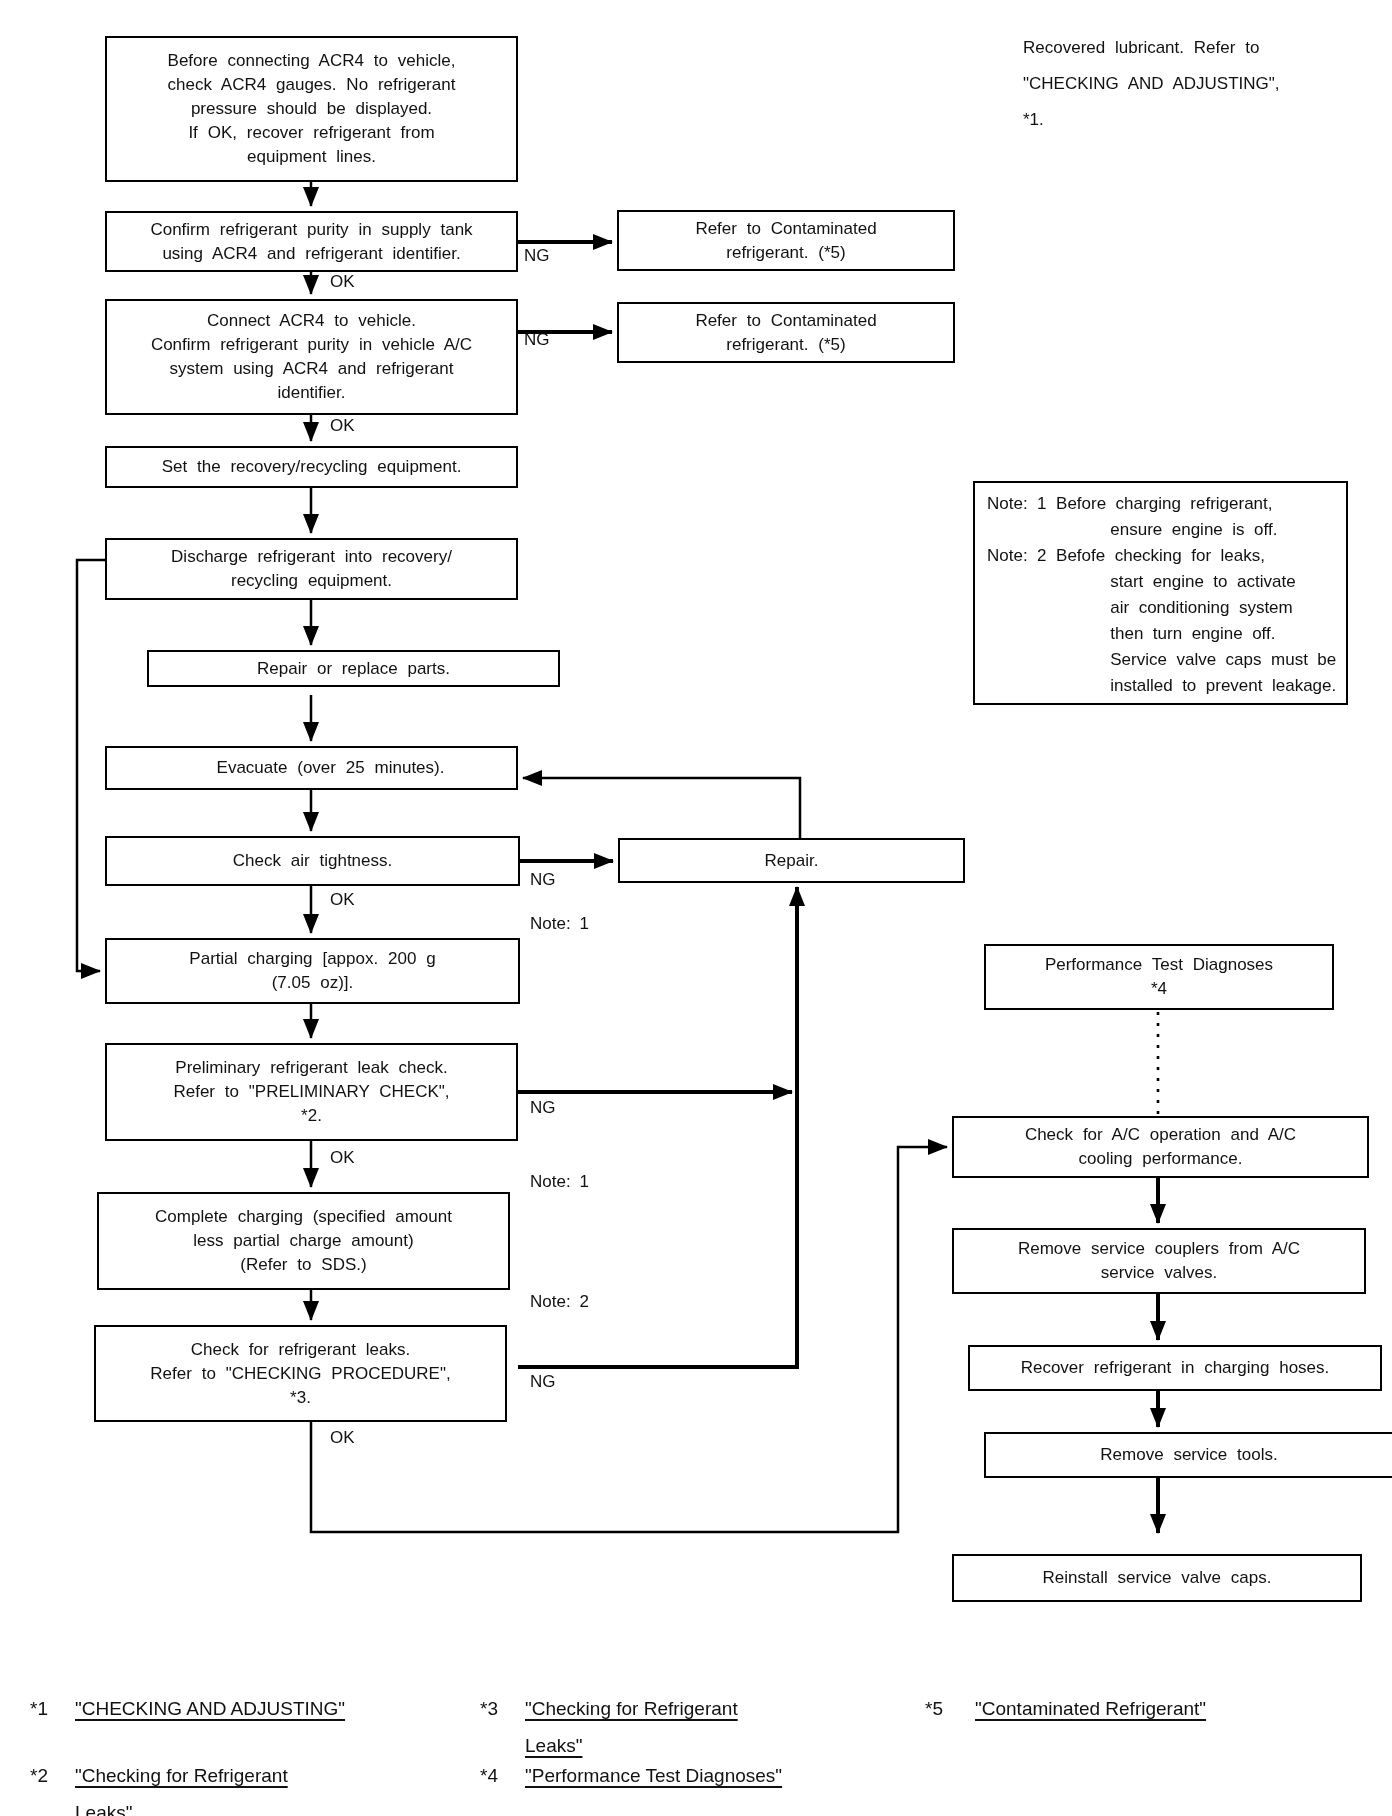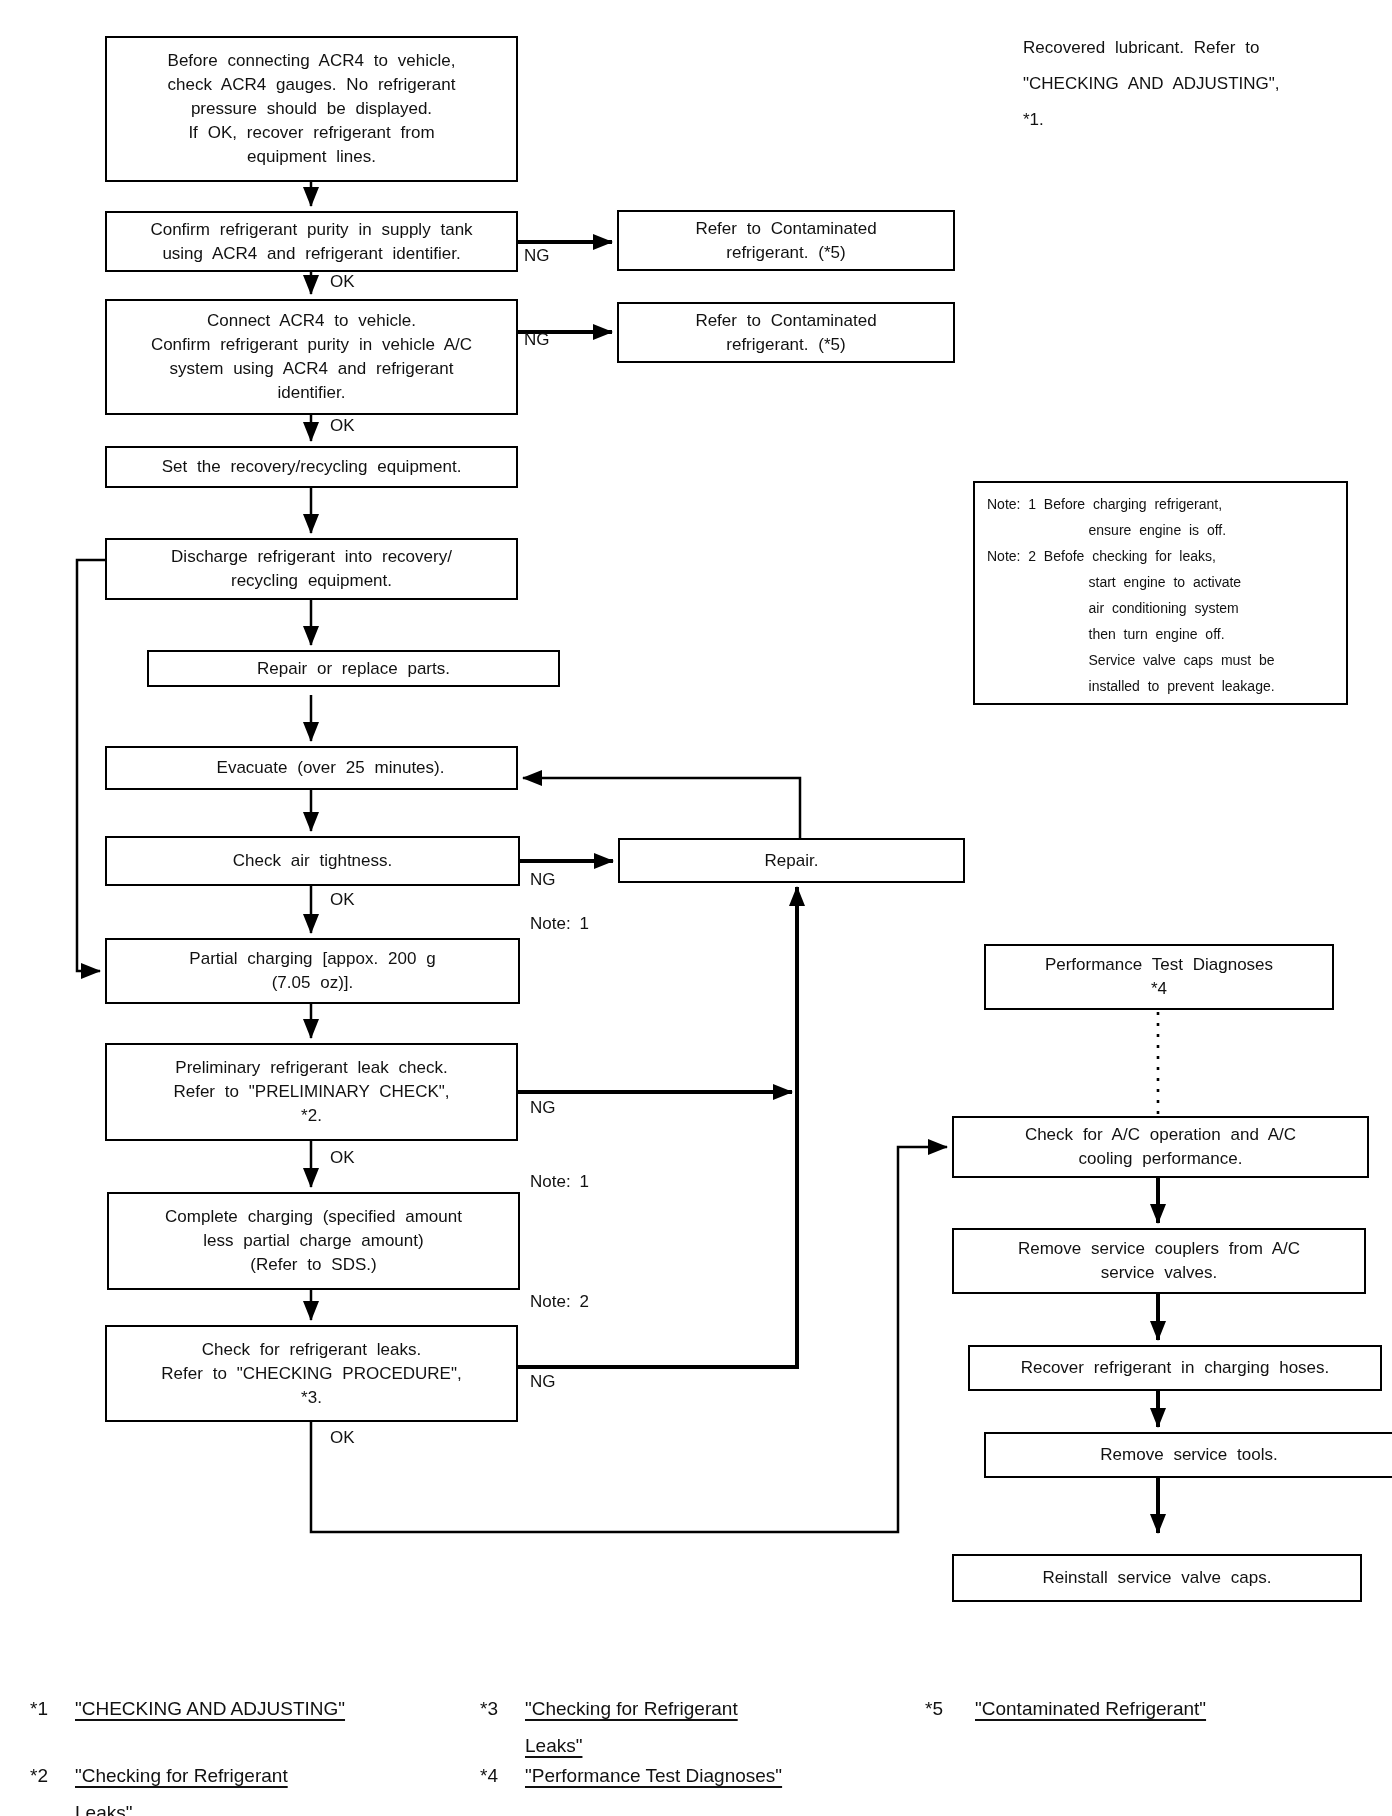--- a/index.html
+++ b/index.html
@@ -9,21 +9,21 @@
   .node{
     position:absolute;box-sizing:border-box;border:2.5px solid #000;background:#fff;
     display:flex;align-items:center;justify-content:center;text-align:center;
     font-size:17px;line-height:24px;white-space:pre-line;word-spacing:0.3em;
     padding:2px 6px;
   }
   .plain{position:absolute;font-size:17px;line-height:36px;white-space:pre-line;word-spacing:0.3em;}
   .lbl{position:absolute;font-size:17px;line-height:20px;word-spacing:0.25em;}
   .notebox{
     position:absolute;box-sizing:border-box;border:2.5px solid #000;background:#fff;
-    font-size:14px;line-height:26px;white-space:pre;word-spacing:0.28em;padding:8px 24px 6px 12px;
+    font-size:17px;line-height:26px;white-space:pre;word-spacing:0.28em;padding:8px 24px 6px 12px;
   }
   .fn-ref{position:absolute;font-size:19px;line-height:37px;}
   .fn-link{position:absolute;font-size:19px;line-height:37px;white-space:pre-line;
     text-decoration:underline;text-decoration-thickness:2px;text-underline-offset:4px;}
 </style>
 </head>
 <body>
 
 <div class="stage">
 
@@ -89,24 +89,24 @@
   <div class="node" style="left:105px;top:538px;width:413px;height:62px;">Discharge refrigerant into recovery/
 recycling equipment.</div>
   <div class="node" style="left:105px;top:650px;width:413px;height:37px;margin-left:42px;">Repair or replace parts.</div>
   <div class="node" style="left:105px;top:746px;width:413px;height:44px;padding-left:44px;">Evacuate (over 25 minutes).</div>
   <div class="node" style="left:105px;top:836px;width:415px;height:50px;">Check air tightness.</div>
   <div class="node" style="left:105px;top:938px;width:415px;height:66px;">Partial charging [appox. 200 g
 (7.05 oz)].</div>
   <div class="node" style="left:105px;top:1043px;width:413px;height:98px;">Preliminary refrigerant leak check.
 Refer to "PRELIMINARY CHECK",
 *2.</div>
-  <div class="node" style="left:107px;top:1192px;width:413px;height:98px;">Complete charging (specified amount
+  <div class="node" style="left:97px;top:1192px;width:413px;height:98px;">Complete charging (specified amount
 less partial charge amount)
 (Refer to SDS.)</div>
-  <div class="node" style="left:105px;top:1325px;width:413px;height:97px;">Check for refrigerant leaks.
+  <div class="node" style="left:94px;top:1325px;width:413px;height:97px;">Check for refrigerant leaks.
 Refer to "CHECKING PROCEDURE",
 *3.</div>
 
   <div class="node" style="left:617px;top:210px;width:338px;height:61px;">Refer to Contaminated
 refrigerant. (*5)</div>
   <div class="node" style="left:617px;top:302px;width:338px;height:61px;">Refer to Contaminated
 refrigerant. (*5)</div>
   <div class="node" style="left:618px;top:838px;width:347px;height:45px;">Repair.</div>
 
   <div class="notebox" style="left:973px;top:481px;width:375px;height:224px;">Note: 1 Before charging refrigerant,

